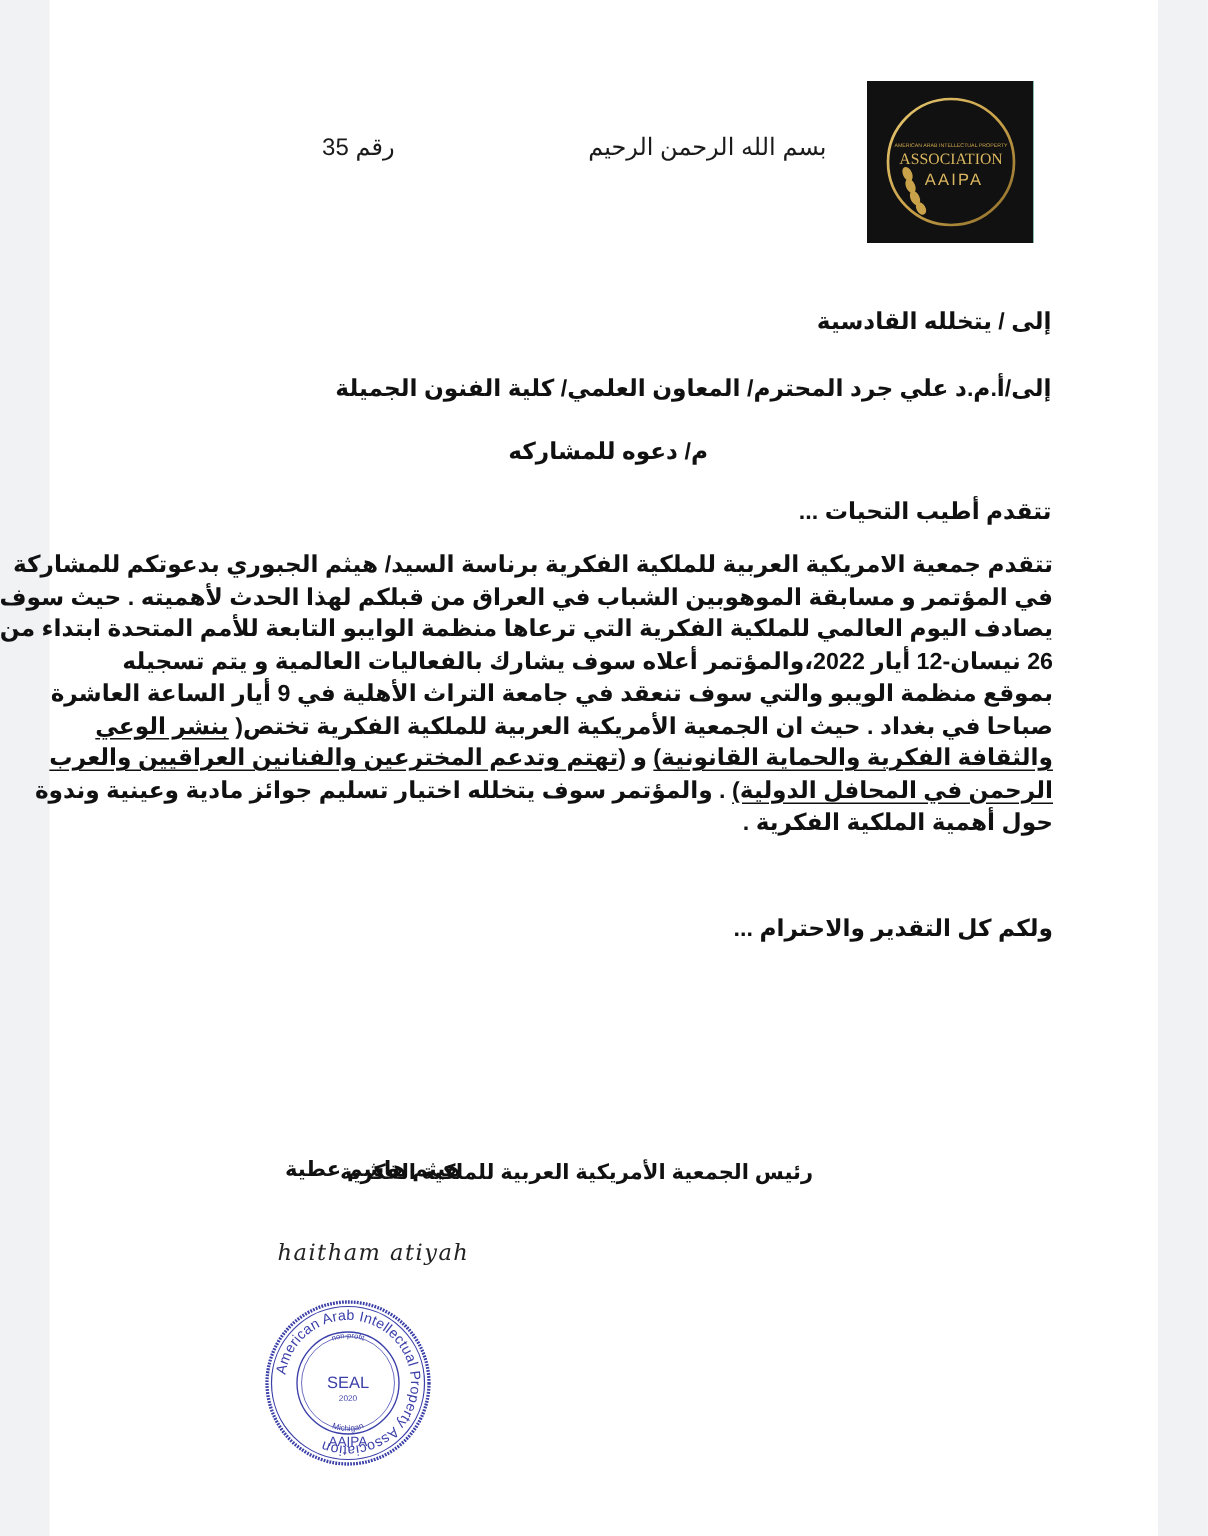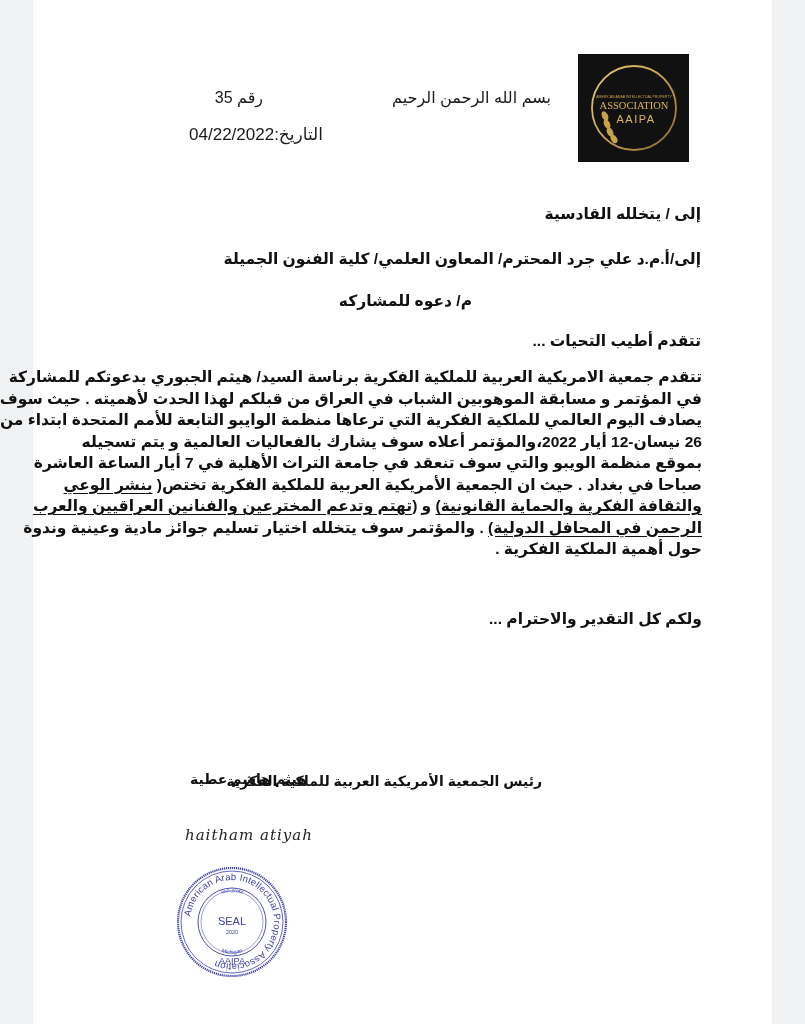--- a/index.html
+++ b/index.html
@@ -77,21 +77,20 @@
 
   .seal { left: 143px; top: 866px; width: 112px; height: 112px; }
 </style>
 </head>
 <body>
 
 <div class="page">
 
   <div class="abs rtl calibri basmala">بسم الله الرحمن الرحيم</div>
   <div class="abs rtl calibri ref-no">رقم 35</div>
-  <div class="abs rtl calibri date">التاريخ:04/22/2022</div>
 
   <div class="abs logo">
     <svg width="111" height="108" viewBox="0 0 111 108">
       <defs>
         <linearGradient id="gold" x1="0" y1="0" x2="1" y2="1">
           <stop offset="0" stop-color="#e7c873"></stop>
           <stop offset="0.5" stop-color="#c9a24a"></stop>
           <stop offset="1" stop-color="#8a6a28"></stop>
         </linearGradient>
       </defs>
@@ -113,21 +112,21 @@
   <div class="abs rtl arial-bold to-univ">إلى / يتخلله القادسية</div>
   <div class="abs rtl arial-bold to-person">إلى/أ.م.د علي جرد المحترم/ المعاون العلمي/ كلية الفنون الجميلة</div>
   <div class="abs rtl arial-bold subject">م/ دعوه للمشاركه</div>
   <div class="abs rtl arial-bold greeting">تتقدم أطيب التحيات ...</div>
 
   <div id="body-lines">
       <div class="abs rtl arial-bold body-line" style="top: 367px;"><span>تتقدم  جمعية الامريكية العربية للملكية الفكرية برناسة السيد/ هيثم الجبوري بدعوتكم للمشاركة</span></div>
       <div class="abs rtl arial-bold body-line" style="top: 388.5px;"><span>في المؤتمر و مسابقة الموهوبين الشباب في العراق من قبلكم لهذا الحدث لأهميته . حيث سوف</span></div>
       <div class="abs rtl arial-bold body-line" style="top: 410px;"><span>يصادف اليوم العالمي للملكية الفكرية التي ترعاها منظمة الوايبو التابعة للأمم المتحدة  ابتداء من</span></div>
       <div class="abs rtl arial-bold body-line" style="top: 431.5px;"><span>26 نيسان-12 أيار 2022،والمؤتمر أعلاه  سوف  يشارك بالفعاليات العالمية و يتم تسجيله</span></div>
-      <div class="abs rtl arial-bold body-line" style="top: 453px;"><span>بموقع منظمة الويبو والتي سوف تنعقد في جامعة التراث الأهلية في 7 أيار الساعة العاشرة</span></div>
+      <div class="abs rtl arial-bold body-line" style="top: 453px;"><span>بموقع منظمة الويبو والتي سوف تنعقد في جامعة التراث الأهلية في 9 أيار الساعة العاشرة</span></div>
       <div class="abs rtl arial-bold body-line" style="top: 474.5px;"><span>صباحا في بغداد . حيث ان الجمعية الأمريكية العربية للملكية الفكرية تختص( </span><span class="u">بنشر الوعي</span></div>
       <div class="abs rtl arial-bold body-line" style="top: 496px;"><span class="u">والثقافة الفكرية والحماية القانونية)</span><span> و (</span><span class="u">تهتم وتدعم المخترعين والفنانين العراقيين والعرب</span></div>
       <div class="abs rtl arial-bold body-line" style="top: 517.5px;"><span class="u">الرحمن في المحافل الدولية)</span><span> .  والمؤتمر سوف يتخلله اختيار تسليم جوائز مادية وعينية وندوة</span></div>
       <div class="abs rtl arial-bold body-line last" style="top: 539px;"><span>حول أهمية الملكية الفكرية .</span></div>
     </div>
 
   <div class="abs rtl arial-bold closing">ولكم كل التقدير والاحترام ...</div>
 
   <div class="abs rtl arial-bold sig-name">هيثم هاشم عطية</div>
   <div class="abs rtl arial-bold sig-title">رئيس الجمعية الأمريكية العربية  للملكية الفكرية</div>

